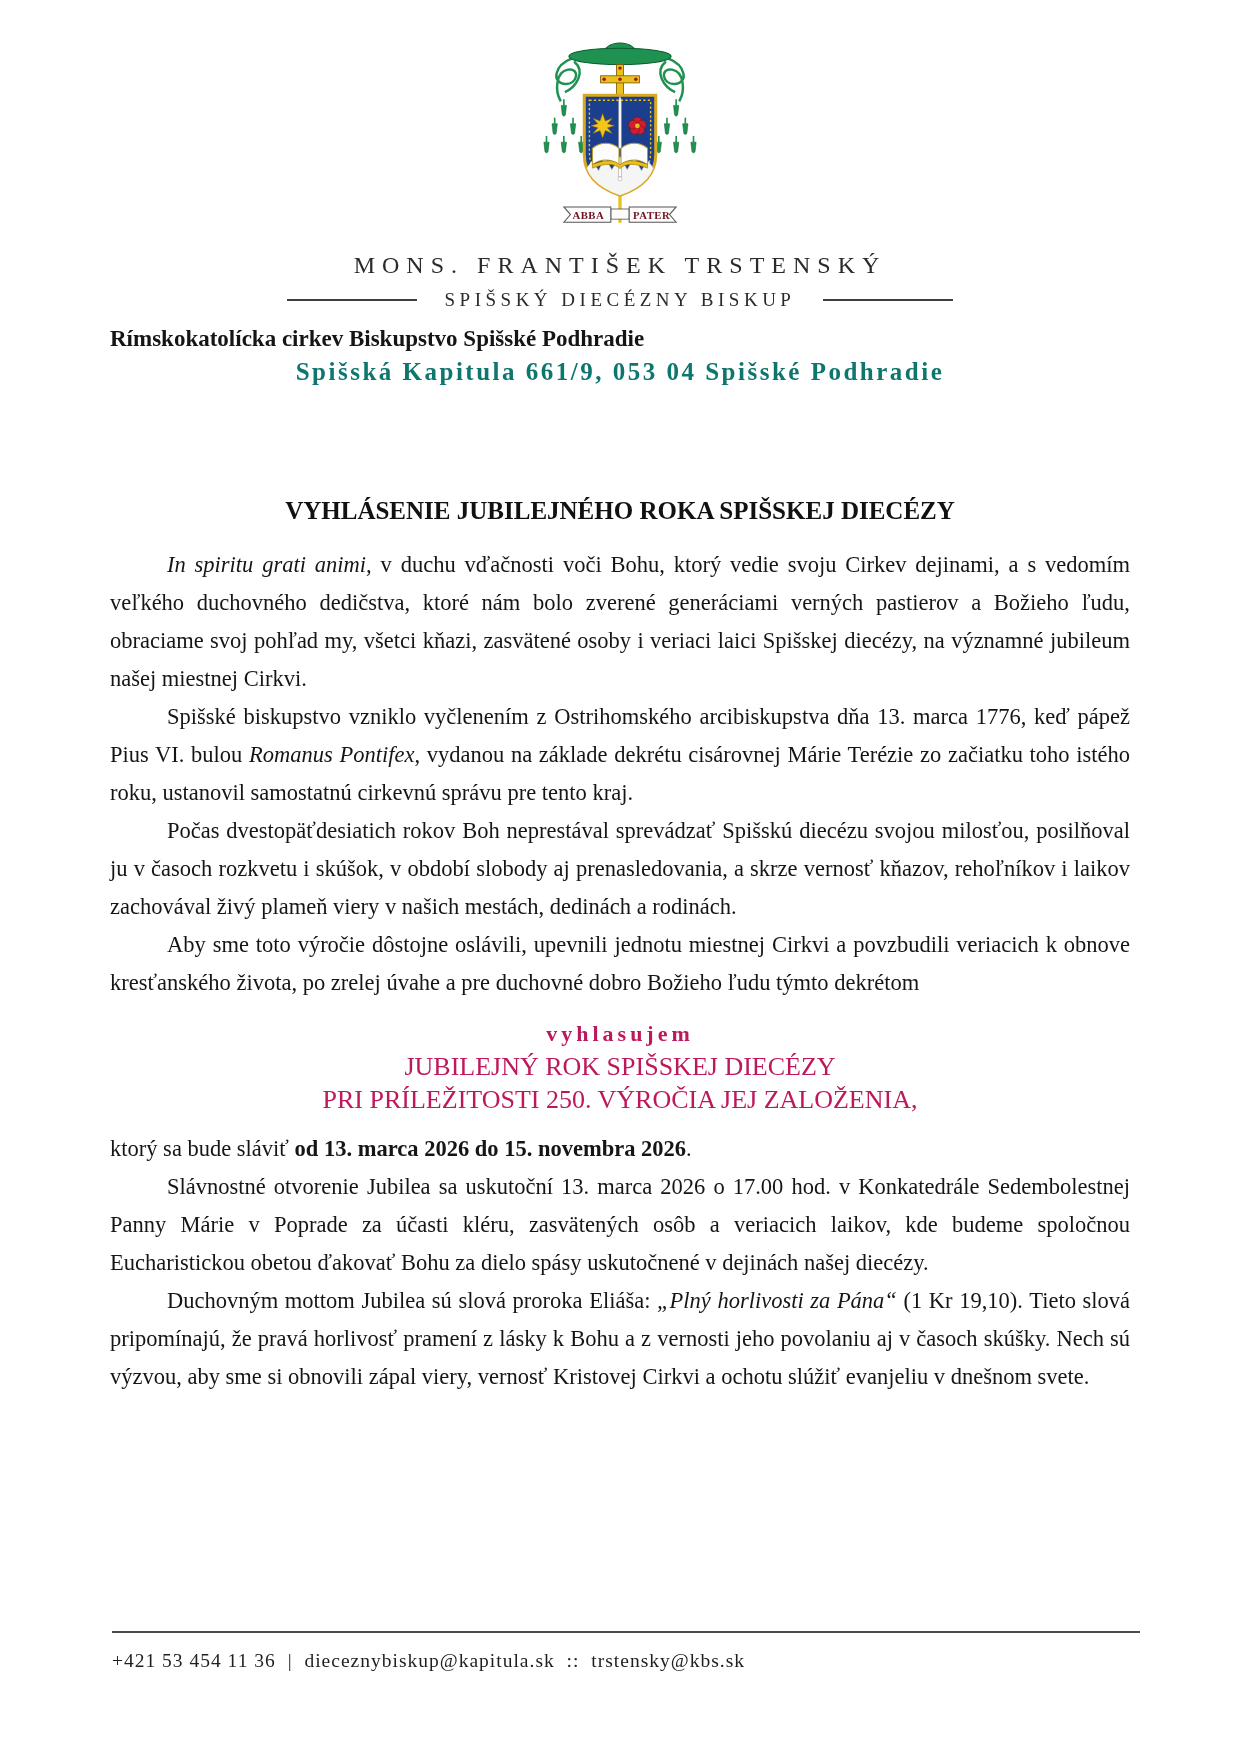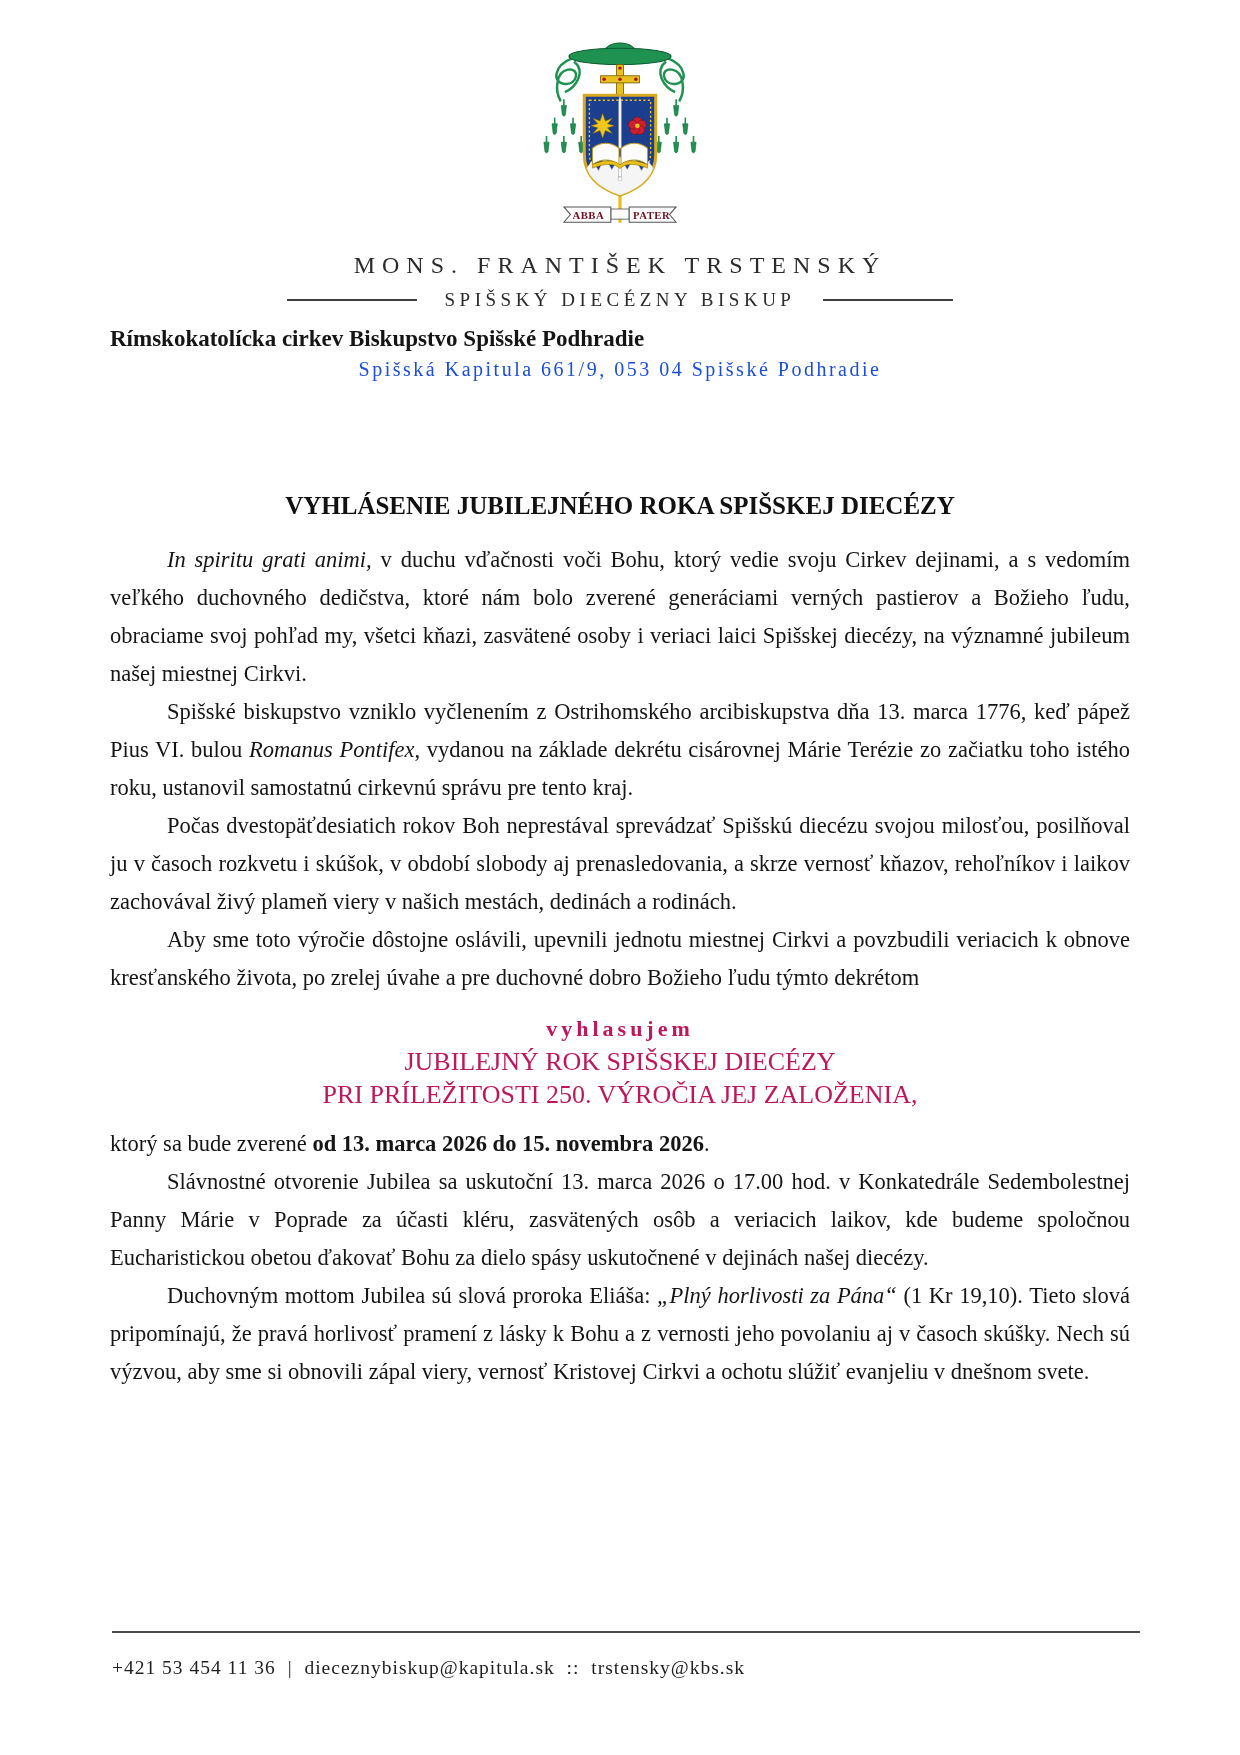--- a/index.html
+++ b/index.html
@@ -22,21 +22,21 @@
     display:flex; align-items:center; justify-content:center; gap:28px; margin-top:10px;
   }
   .subtitle-rule { width:130px; height:2px; background:#3f3f3f; }
   .bishop-title {
     font-size:19px; letter-spacing:4.5px; color:#2b2b2b; white-space:nowrap;
   }
   .org-name {
     margin-top:15px; font-weight:bold; font-size:23px; color:#151515;
   }
   .org-addr {
-    text-align:center; margin-top:6px; font-size:20px; letter-spacing:2.5px; color:#1d4ed8;
+    text-align:center; margin-top:6px; font-size:25px; letter-spacing:2.5px; color:#0f766e;font-weight:bold;
   }
 
   
   .doc-title {
     text-align:center; margin-top:108px; font-weight:bold;
     font-size:25px; line-height:34px; color:#111;
   }
 
   
   .body-text {
@@ -49,21 +49,21 @@
   .bold { font-weight:bold; }
 
   
   .proclamation { text-align:center; margin:16px 0 14px; color:#be185d; }
   .proc-intro { font-weight:bold; font-size:22px; letter-spacing:4px; line-height:32px; }
   .proc-main  { font-weight:normal; font-size:26px; line-height:33px; }
 
   
   .footer {
     position:absolute; left:112px; width:1028px; top:1631px;
-    border-top:2px solid #4a4a4a; padding-top:24px;
+    border-top:2px solid #4a4a4a; padding-top:17px;
     font-size:19.5px; letter-spacing:1px; color:#1f1f1f; white-space:nowrap;
   }
   .footer span { margin-right:6px; }
 </style>
 </head>
 <body>
 
 <div class="page">
 
   <div class="coa-wrap">
@@ -175,21 +175,21 @@
       <p><span>Aby sme toto výročie dôstojne oslávili, upevnili jednotu miestnej Cirkvi a povzbudili veriacich k obnove kresťanského života, po zrelej úvahe a pre duchovné dobro Božieho ľudu týmto dekrétom</span></p>
     </div>
 
   <div class="proclamation">
     <div class="proc-intro">vyhlasujem</div>
     <div class="proc-main">JUBILEJNÝ ROK SPIŠSKEJ DIECÉZY</div>
     <div class="proc-main">PRI PRÍLEŽITOSTI 250. VÝROČIA JEJ ZALOŽENIA,</div>
   </div>
 
   <div class="body-text" style="margin-top:0;">
-      <p class="no-indent"><span>ktorý sa bude zverené </span><span class="bold">od 13. marca 2026 do 15. novembra 2026</span><span>.</span></p>
+      <p class="no-indent"><span>ktorý sa bude sláviť </span><span class="bold">od 13. marca 2026 do 15. novembra 2026</span><span>.</span></p>
       <p><span>Slávnostné otvorenie Jubilea sa uskutoční 13. marca 2026 o 17.00 hod. v Konkatedrále Sedembolestnej Panny Márie v Poprade za účasti kléru, zasvätených osôb a veriacich laikov, kde budeme spoločnou Eucharistickou obetou ďakovať Bohu za dielo spásy uskutočnené v dejinách našej diecézy.</span></p>
       <p><span>Duchovným mottom Jubilea sú slová proroka Eliáša: </span><span class="italic">„Plný horlivosti za Pána“</span><span> (1 Kr 19,10). Tieto slová pripomínajú, že pravá horlivosť pramení z lásky k Bohu a z vernosti jeho povolaniu aj v časoch skúšky. Nech sú výzvou, aby sme si obnovili zápal viery, vernosť Kristovej Cirkvi a ochotu slúžiť evanjeliu v dnešnom svete.</span></p>
     </div>
 
 </div>
 
 <div class="footer">
   <span>+421 53 454 11 36</span>
   <span>|</span>
   <span>dieceznybiskup@kapitula.sk</span>

